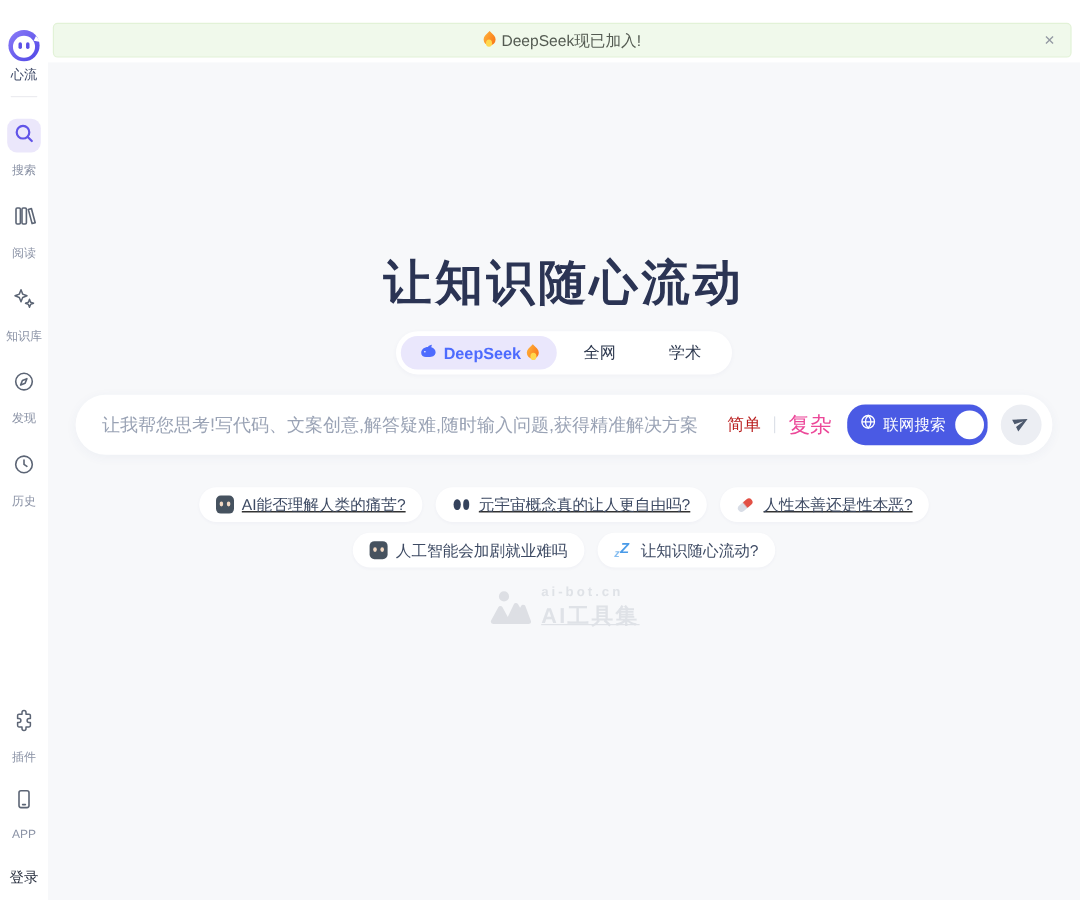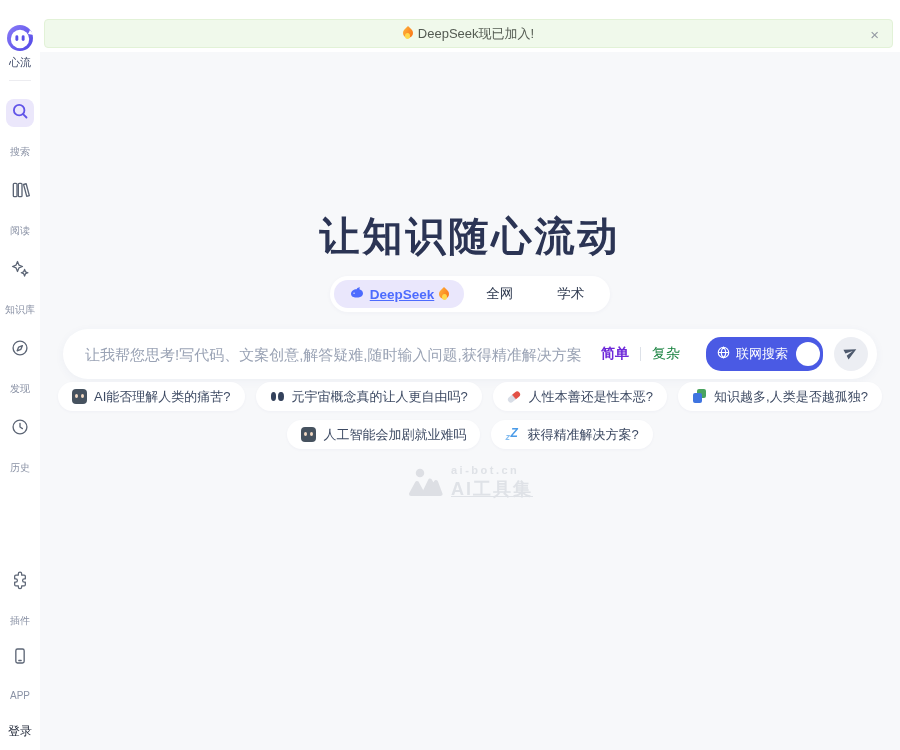--- a/index.html
+++ b/index.html
@@ -8,21 +8,21 @@
 
   
   .sidebar { position:absolute; left:0; top:16px; width:40px; height:750px; background:#fff;
              display:flex; flex-direction:column; align-items:center; z-index:5; }
   .logo { margin-top:8px; width:28px; height:28px; cursor:pointer; }
   .logo-label { font-size:11px; color:#3d4866; margin-top:3px; }
   .side-divider { width:22px; height:1px; background:#ececf0; margin:10px 0 18px; }
   .nav-item { display:flex; flex-direction:column; align-items:center; margin-bottom:19px; cursor:pointer; }
   .nav-icon-box { width:28px; height:28px; border-radius:8px; display:flex; align-items:center; justify-content:center; }
   .nav-item.active .nav-icon-box { background:#ebe7fb; }
-  .nav-label { font-size:10px; color:#8a92a5; margin-top:18px; white-space:nowrap; }
+  .nav-label { font-size:10px; color:#8a92a5; margin-top:8px; white-space:nowrap; }
   .nav-item.active .nav-label { color:#8a92a5; }
   .side-bottom { margin-top:auto; display:flex; flex-direction:column; align-items:center; padding-bottom:26px; }
   .side-bottom .nav-item { margin-bottom:16px; }
   .login-link { font-size:12px; color:#272e3e; margin-top:6px; cursor:pointer; }
   .nav-icon-box svg { width:20px; height:20px; }
   .logo svg { width:28px; height:28px; }
 
   
   .main { position:absolute; left:40px; top:15px; width:860px; height:750px; background:#fff;
           display:flex; flex-direction:column; }
@@ -35,53 +35,53 @@
   .content { flex:1; background:#f7f8fa; display:flex; flex-direction:column; align-items:center; }
 
   .hero-title { margin-top:160px; font-size:40px; font-weight:bold; color:#2b3454;
                 letter-spacing:3px; line-height:48px; }
 
   
   .tabs { margin-top:16px; background:#fff; border-radius:20px; padding:4px;
           display:flex; align-items:center; box-shadow:0 1px 4px rgba(40,60,120,.04); }
   .tab { height:28px; display:flex; align-items:center; gap:5px; padding:0 22px;
          border-radius:15px; font-size:13.5px; color:#2f3a50; cursor:pointer; white-space:nowrap; }
-  .tab.active { background:#eae7fc; color:#4d6bfe; font-weight:bold; padding:0 15px;text-decoration:underline; }
+  .tab.active { background:#eae7fc; color:#4d6bfe; font-weight:bold; padding:0 15px; }
   .tab svg { width:16px; height:16px; }
 
   
   .flame { width:10px; height:13px; position:relative; display:inline-block; }
   .flame::before { content:""; position:absolute; left:0; top:1px; width:10px; height:10px;
                    background:linear-gradient(160deg,#ffb03a,#f97316);
                    border-radius:50% 0 50% 50%; transform:rotate(-45deg); }
   .flame::after { content:""; position:absolute; left:2.5px; bottom:1px; width:5px; height:6px;
                   background:#ffd84d; border-radius:50%; }
 
   
   .search-bar { margin-top:17px; width:814px; height:50px; background:#fff; border-radius:25px;
                 display:flex; align-items:center; padding:0 9px 0 22px;
                 box-shadow:0 2px 10px rgba(50,70,140,.05); }
   .search-input { flex:1; border:none; outline:none; font-size:15px; color:#333;
                   font-family:"Liberation Sans", sans-serif; background:transparent; }
   .search-input::placeholder { color:#9aa3b5; }
-  .mode-simple { font-size:14px; color:#6d28d9; cursor:pointer; white-space:nowrap;font-weight:bold; }
+  .mode-simple { font-size:14px; color:#b91c1c; cursor:pointer; white-space:nowrap; }
   .mode-divider { width:1px; height:14px; background:#dde1e8; margin:0 11px; }
-  .mode-complex { font-size:14px; color:#15803d; cursor:pointer; margin-right:26px; white-space:nowrap; }
+  .mode-complex { font-size:18px; color:#ec4899; cursor:pointer; margin-right:13px; white-space:nowrap; }
   .web-toggle { height:34px; background:#4a5ae4; border-radius:15px; display:flex; align-items:center;
                 padding:0 3px 0 10px; gap:5px; cursor:pointer; }
   .web-toggle-label { color:#fff; font-size:13px; white-space:nowrap; }
   .web-toggle-knob { width:24px; height:24px; background:#fff; border-radius:50%; margin-left:3px; }
   .web-toggle svg { width:15px; height:15px; }
   .send-btn { width:34px; height:34px; border-radius:50%; background:#eceef3; margin-left:11px;
               display:flex; align-items:center; justify-content:center; cursor:pointer; flex:0 0 auto; }
   .send-btn svg { width:16px; height:16px; }
 
   
   .chips-row { display:flex; justify-content:center; gap:11px; }
-  .chips-row.r1 { margin-top:3px; }
+  .chips-row.r1 { margin-top:27px;text-decoration:underline; }
   .chips-row.r2 { margin-top:9px; }
   .chip { background:#fff; height:29px; border-radius:15px; padding:0 14px; display:flex;
           align-items:center; gap:7px; font-size:13px; color:#3d4a63; cursor:pointer;
           box-shadow:0 1px 3px rgba(40,60,120,.04); white-space:nowrap; }
 
   
   .ci { width:15px; height:15px; position:relative; display:inline-block; flex:0 0 auto; }
   .ci-robot { background:#46525f; border-radius:4px; }
   .ci-robot::before { content:""; position:absolute; left:3px; top:5px; width:3px; height:4px;
                       border-radius:50%; background:#f3d9c3; box-shadow:6px 0 0 #f3d9c3; }
@@ -282,34 +282,30 @@
         <span>AI能否理解人类的痛苦?</span>
       </div>
       <div class="chip">
         <span class="ci ci-eyes"></span>
         <span>元宇宙概念真的让人更自由吗?</span>
       </div>
       <div class="chip">
         <span class="ci ci-rocket"></span>
         <span>人性本善还是性本恶?</span>
       </div>
-      <div class="chip">
-        <span class="ci ci-books"></span>
-        <span>知识越多,人类是否越孤独?</span>
-      </div>
     </div>
 
     <div class="chips-row r2">
       <div class="chip">
         <span class="ci ci-robot"></span>
         <span>人工智能会加剧就业难吗</span>
       </div>
       <div class="chip">
         <span class="ci ci-zzz"></span>
-        <span>获得精准解决方案?</span>
+        <span>让知识随心流动?</span>
       </div>
     </div>
 
     <div class="watermark">
       <span class="wm-logo">
         <svg viewBox="0 0 36 31" fill="#dddfe4" stroke="#dddfe4" stroke-width="4" stroke-linejoin="round">
           <circle cx="13" cy="6" r="3" stroke-width="2.5"></circle>
           <path d="M4 27 L10 16 L16 27 Z"></path>
           <path d="M16.5 27 L23 13.5 L26.5 19.5 L29 15 L33.5 27 Z"></path>
         </svg>

